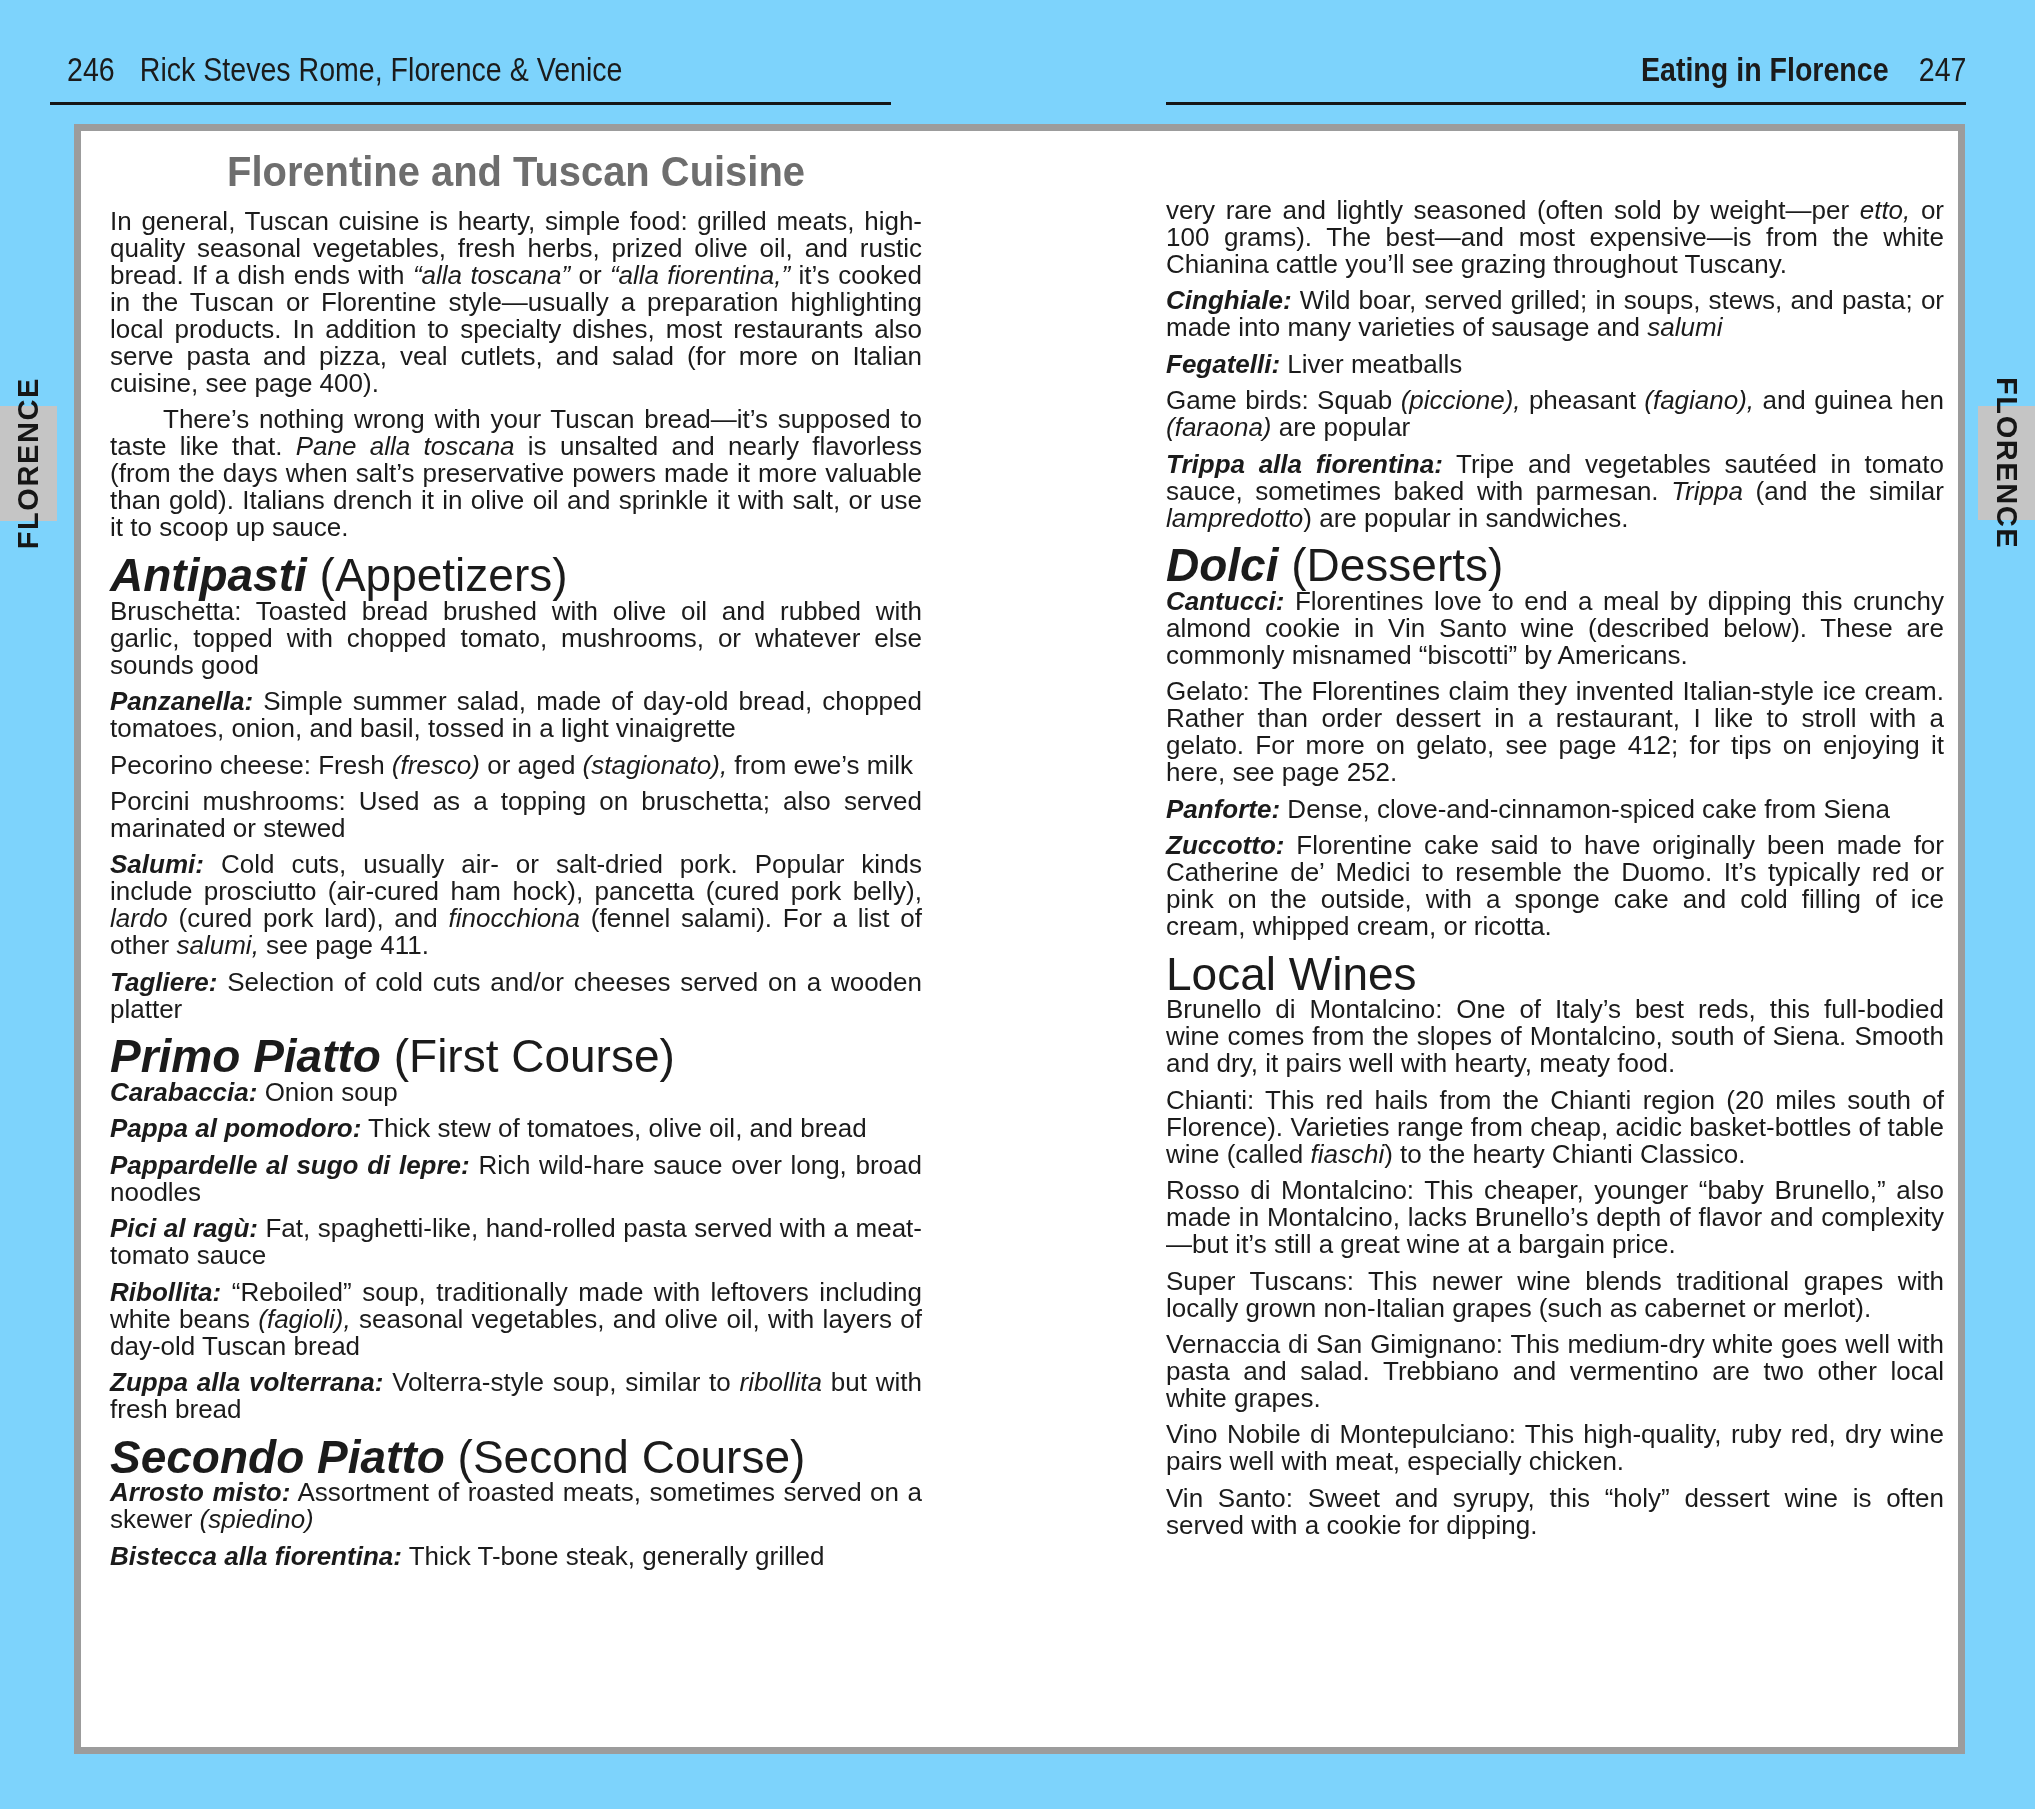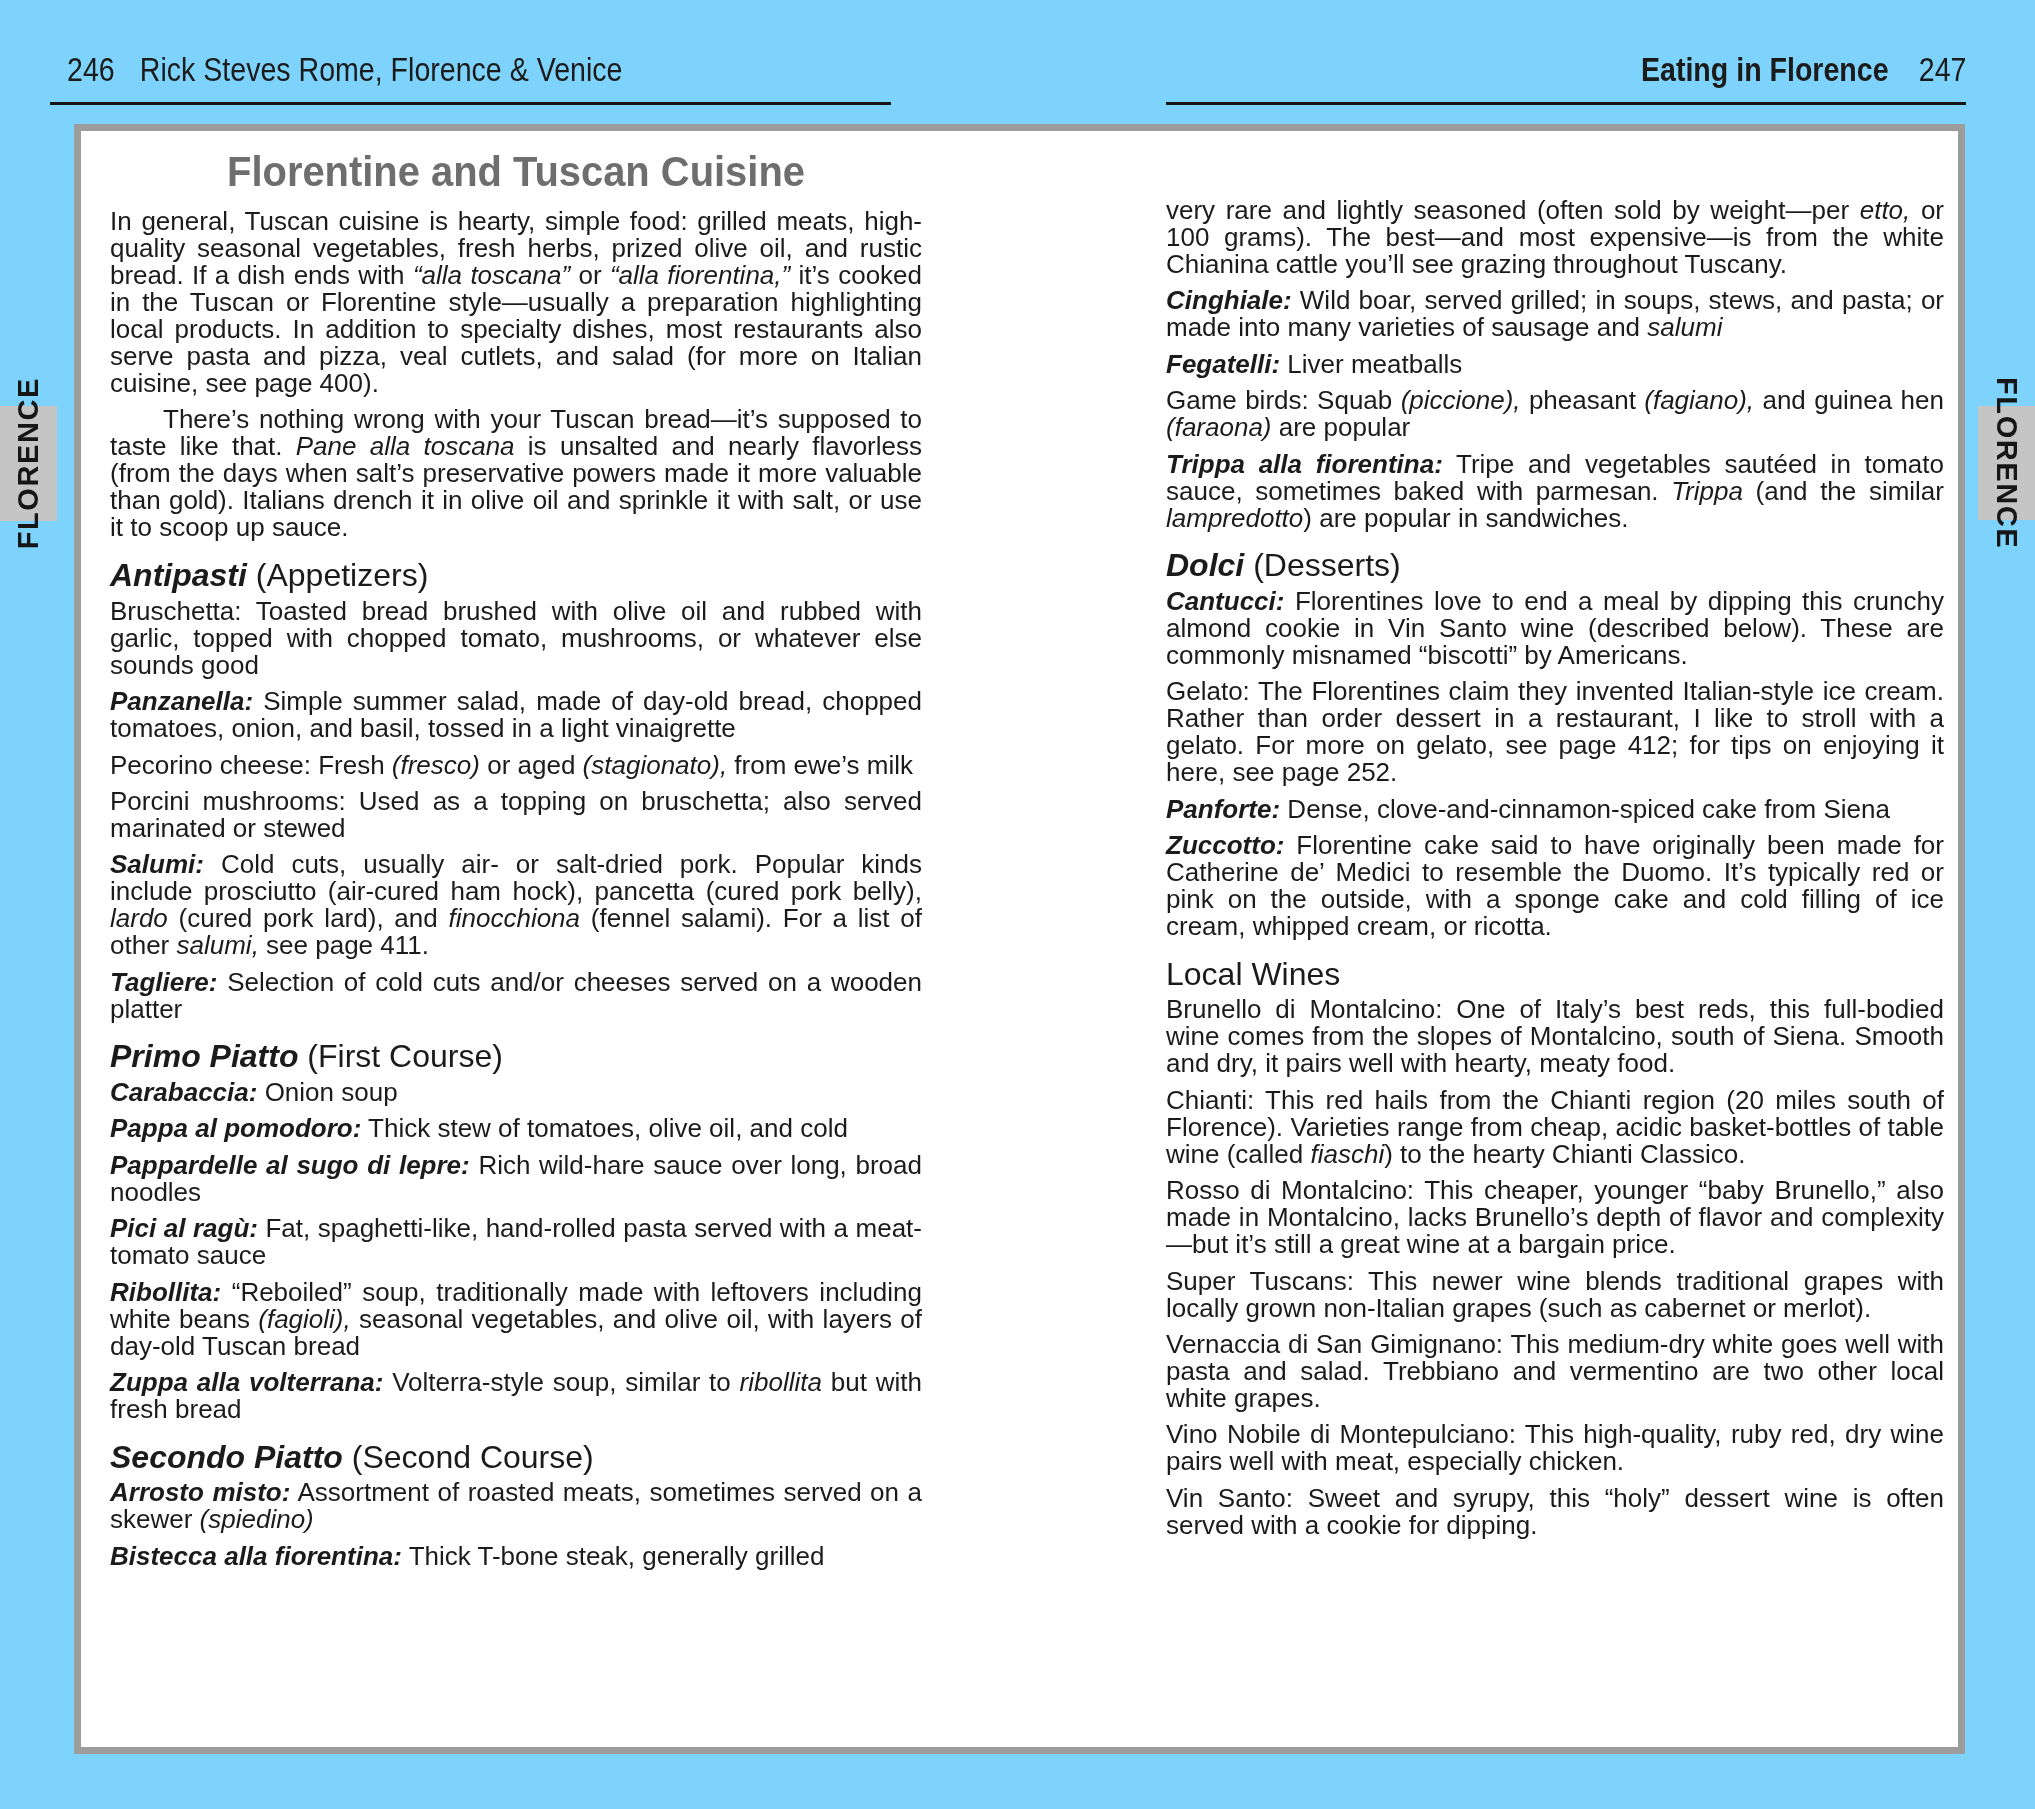--- a/index.html
+++ b/index.html
@@ -42,21 +42,21 @@
 
   .col-title{
     font-weight:bold;font-size:42px;line-height:45px;color:#6e6e6e;
     text-align:center;margin:0 0 14px 0;transform:scaleX(0.95);
   }
 
   .block{margin:0 0 9.4px 0;}
   .para,.entry{text-align:justify;}
   .para.indent{text-indent:53px;}
   .heading{
-    font-weight:bold;font-size:32px;line-height:36px;
+    font-weight:bold;font-size:46px;line-height:36px;
     margin:15.7px 0 4.7px 0;text-align:left;
   }
   .run-n{font-weight:normal;font-style:normal;}
   .run-b{font-weight:normal;}
   .run-bi{font-weight:bold;font-style:italic;}
   .run-i{font-style:italic;}
 </style>
 </head>
 <body>
 
@@ -90,21 +90,21 @@
         <div class="block para indent"><span class="run-n">There’s nothing wrong with your Tuscan bread—it’s supposed to taste like that. </span><span class="run-i">Pane alla toscana</span><span class="run-n"> is unsalted and nearly flavorless (from the days when salt’s preservative powers made it more valuable than gold). Italians drench it in olive oil and sprinkle it with salt, or use it to scoop up sauce.</span></div>
         <div class="block heading"><span class="run-bi">Antipasti</span><span class="run-b"> (Appetizers)</span></div>
         <div class="block entry"><span class="run-b">Bruschetta:</span><span class="run-n"> Toasted bread brushed with olive oil and rubbed with garlic, topped with chopped tomato, mushrooms, or whatever else sounds good</span></div>
         <div class="block entry"><span class="run-bi">Panzanella:</span><span class="run-n"> Simple summer salad, made of day-old bread, chopped tomatoes, onion, and basil, tossed in a light vinaigrette</span></div>
         <div class="block entry"><span class="run-b">Pecorino cheese:</span><span class="run-n"> Fresh </span><span class="run-i">(fresco)</span><span class="run-n"> or aged </span><span class="run-i">(stagionato),</span><span class="run-n"> from ewe’s milk</span></div>
         <div class="block entry"><span class="run-b">Porcini mushrooms:</span><span class="run-n"> Used as a topping on bruschetta; also served marinated or stewed</span></div>
         <div class="block entry"><span class="run-bi">Salumi:</span><span class="run-n"> Cold cuts, usually air- or salt-dried pork. Popular kinds include prosciutto (air-cured ham hock), pancetta (cured pork belly), </span><span class="run-i">lardo</span><span class="run-n"> (cured pork lard), and </span><span class="run-i">finocchiona</span><span class="run-n"> (fennel salami). For a list of other </span><span class="run-i">salumi,</span><span class="run-n"> see page 411.</span></div>
         <div class="block entry"><span class="run-bi">Tagliere:</span><span class="run-n"> Selection of cold cuts and/or cheeses served on a wooden platter</span></div>
         <div class="block heading"><span class="run-bi">Primo Piatto</span><span class="run-b"> (First Course)</span></div>
         <div class="block entry"><span class="run-bi">Carabaccia:</span><span class="run-n"> Onion soup</span></div>
-        <div class="block entry"><span class="run-bi">Pappa al pomodoro:</span><span class="run-n"> Thick stew of tomatoes, olive oil, and cold</span></div>
+        <div class="block entry"><span class="run-bi">Pappa al pomodoro:</span><span class="run-n"> Thick stew of tomatoes, olive oil, and bread</span></div>
         <div class="block entry"><span class="run-bi">Pappardelle al sugo di lepre:</span><span class="run-n"> Rich wild-hare sauce over long, broad noodles</span></div>
         <div class="block entry"><span class="run-bi">Pici al ragù:</span><span class="run-n"> Fat, spaghetti-like, hand-rolled pasta served with a meat-tomato sauce</span></div>
         <div class="block entry"><span class="run-bi">Ribollita:</span><span class="run-n"> “Reboiled” soup, traditionally made with leftovers including white beans </span><span class="run-i">(fagioli),</span><span class="run-n"> seasonal vegetables, and olive oil, with layers of day-old Tuscan bread</span></div>
         <div class="block entry"><span class="run-bi">Zuppa alla volterrana:</span><span class="run-n"> Volterra-style soup, similar to </span><span class="run-i">ribollita</span><span class="run-n"> but with fresh bread</span></div>
         <div class="block heading"><span class="run-bi">Secondo Piatto</span><span class="run-b"> (Second Course)</span></div>
         <div class="block entry"><span class="run-bi">Arrosto misto:</span><span class="run-n"> Assortment of roasted meats, sometimes served on a skewer </span><span class="run-i">(spiedino)</span></div>
         <div class="block entry"><span class="run-bi">Bistecca alla fiorentina:</span><span class="run-n"> Thick T-bone steak, generally grilled</span></div>
       </div>
   </div>
 

